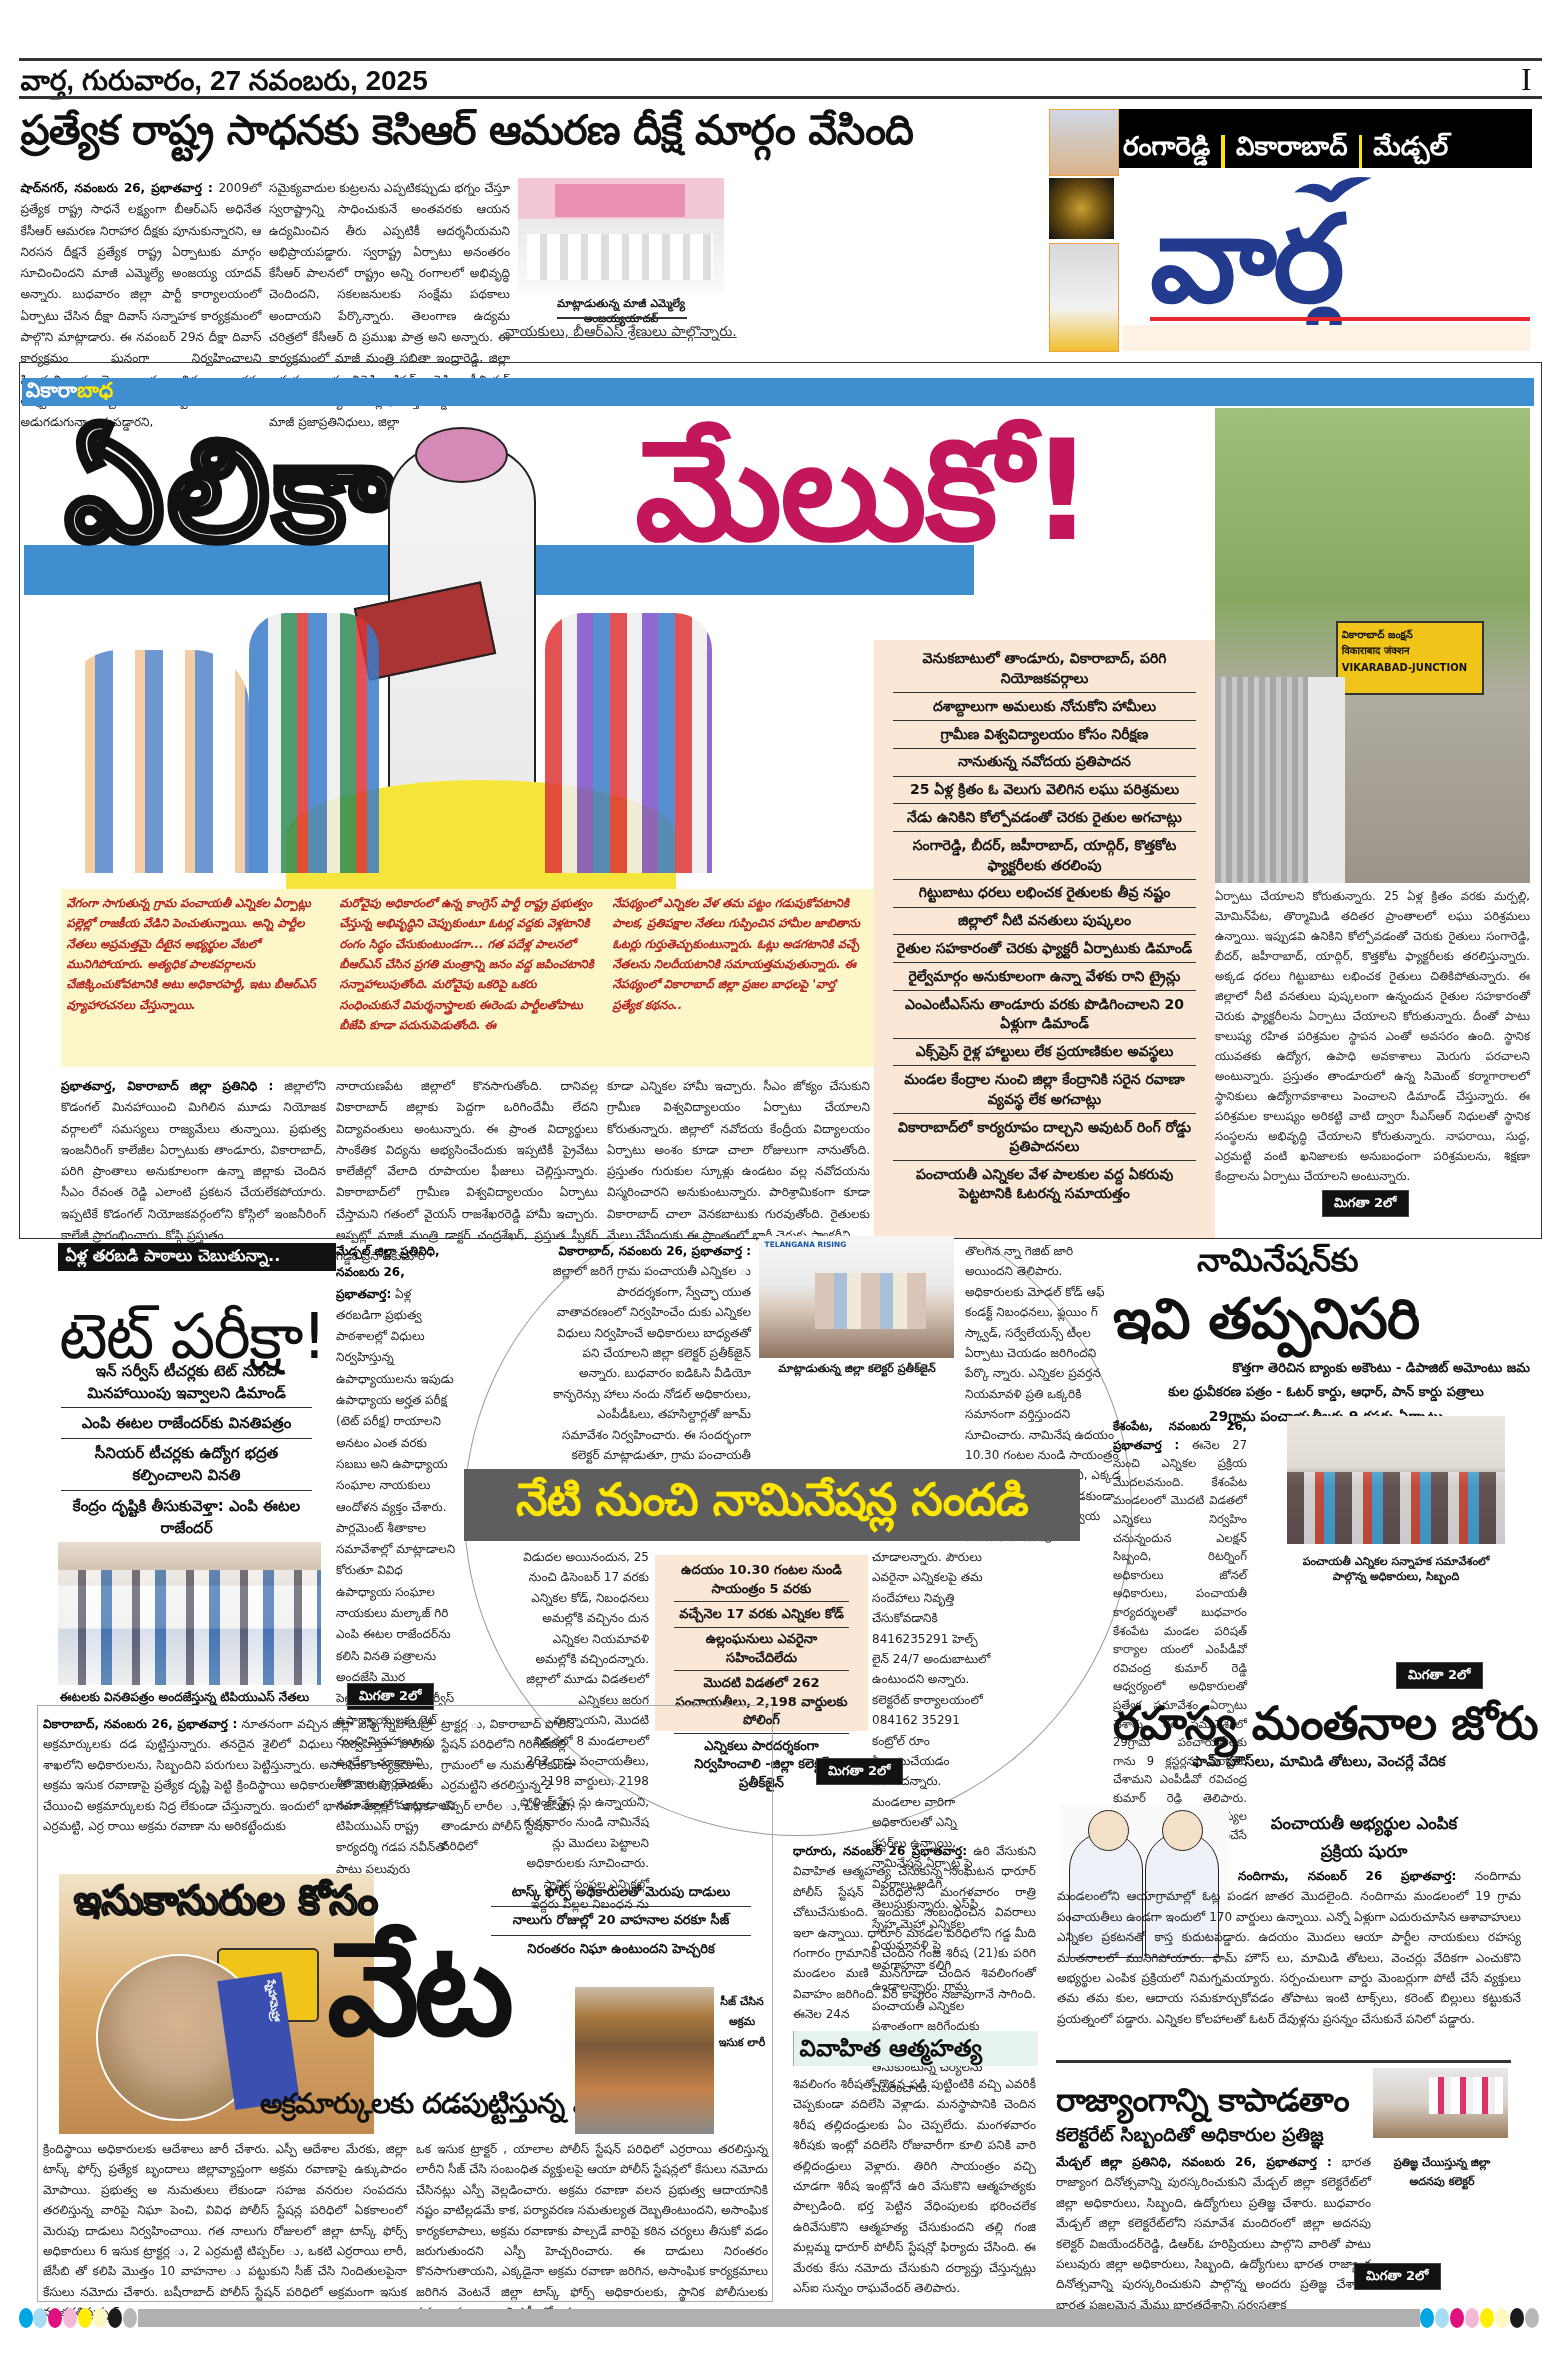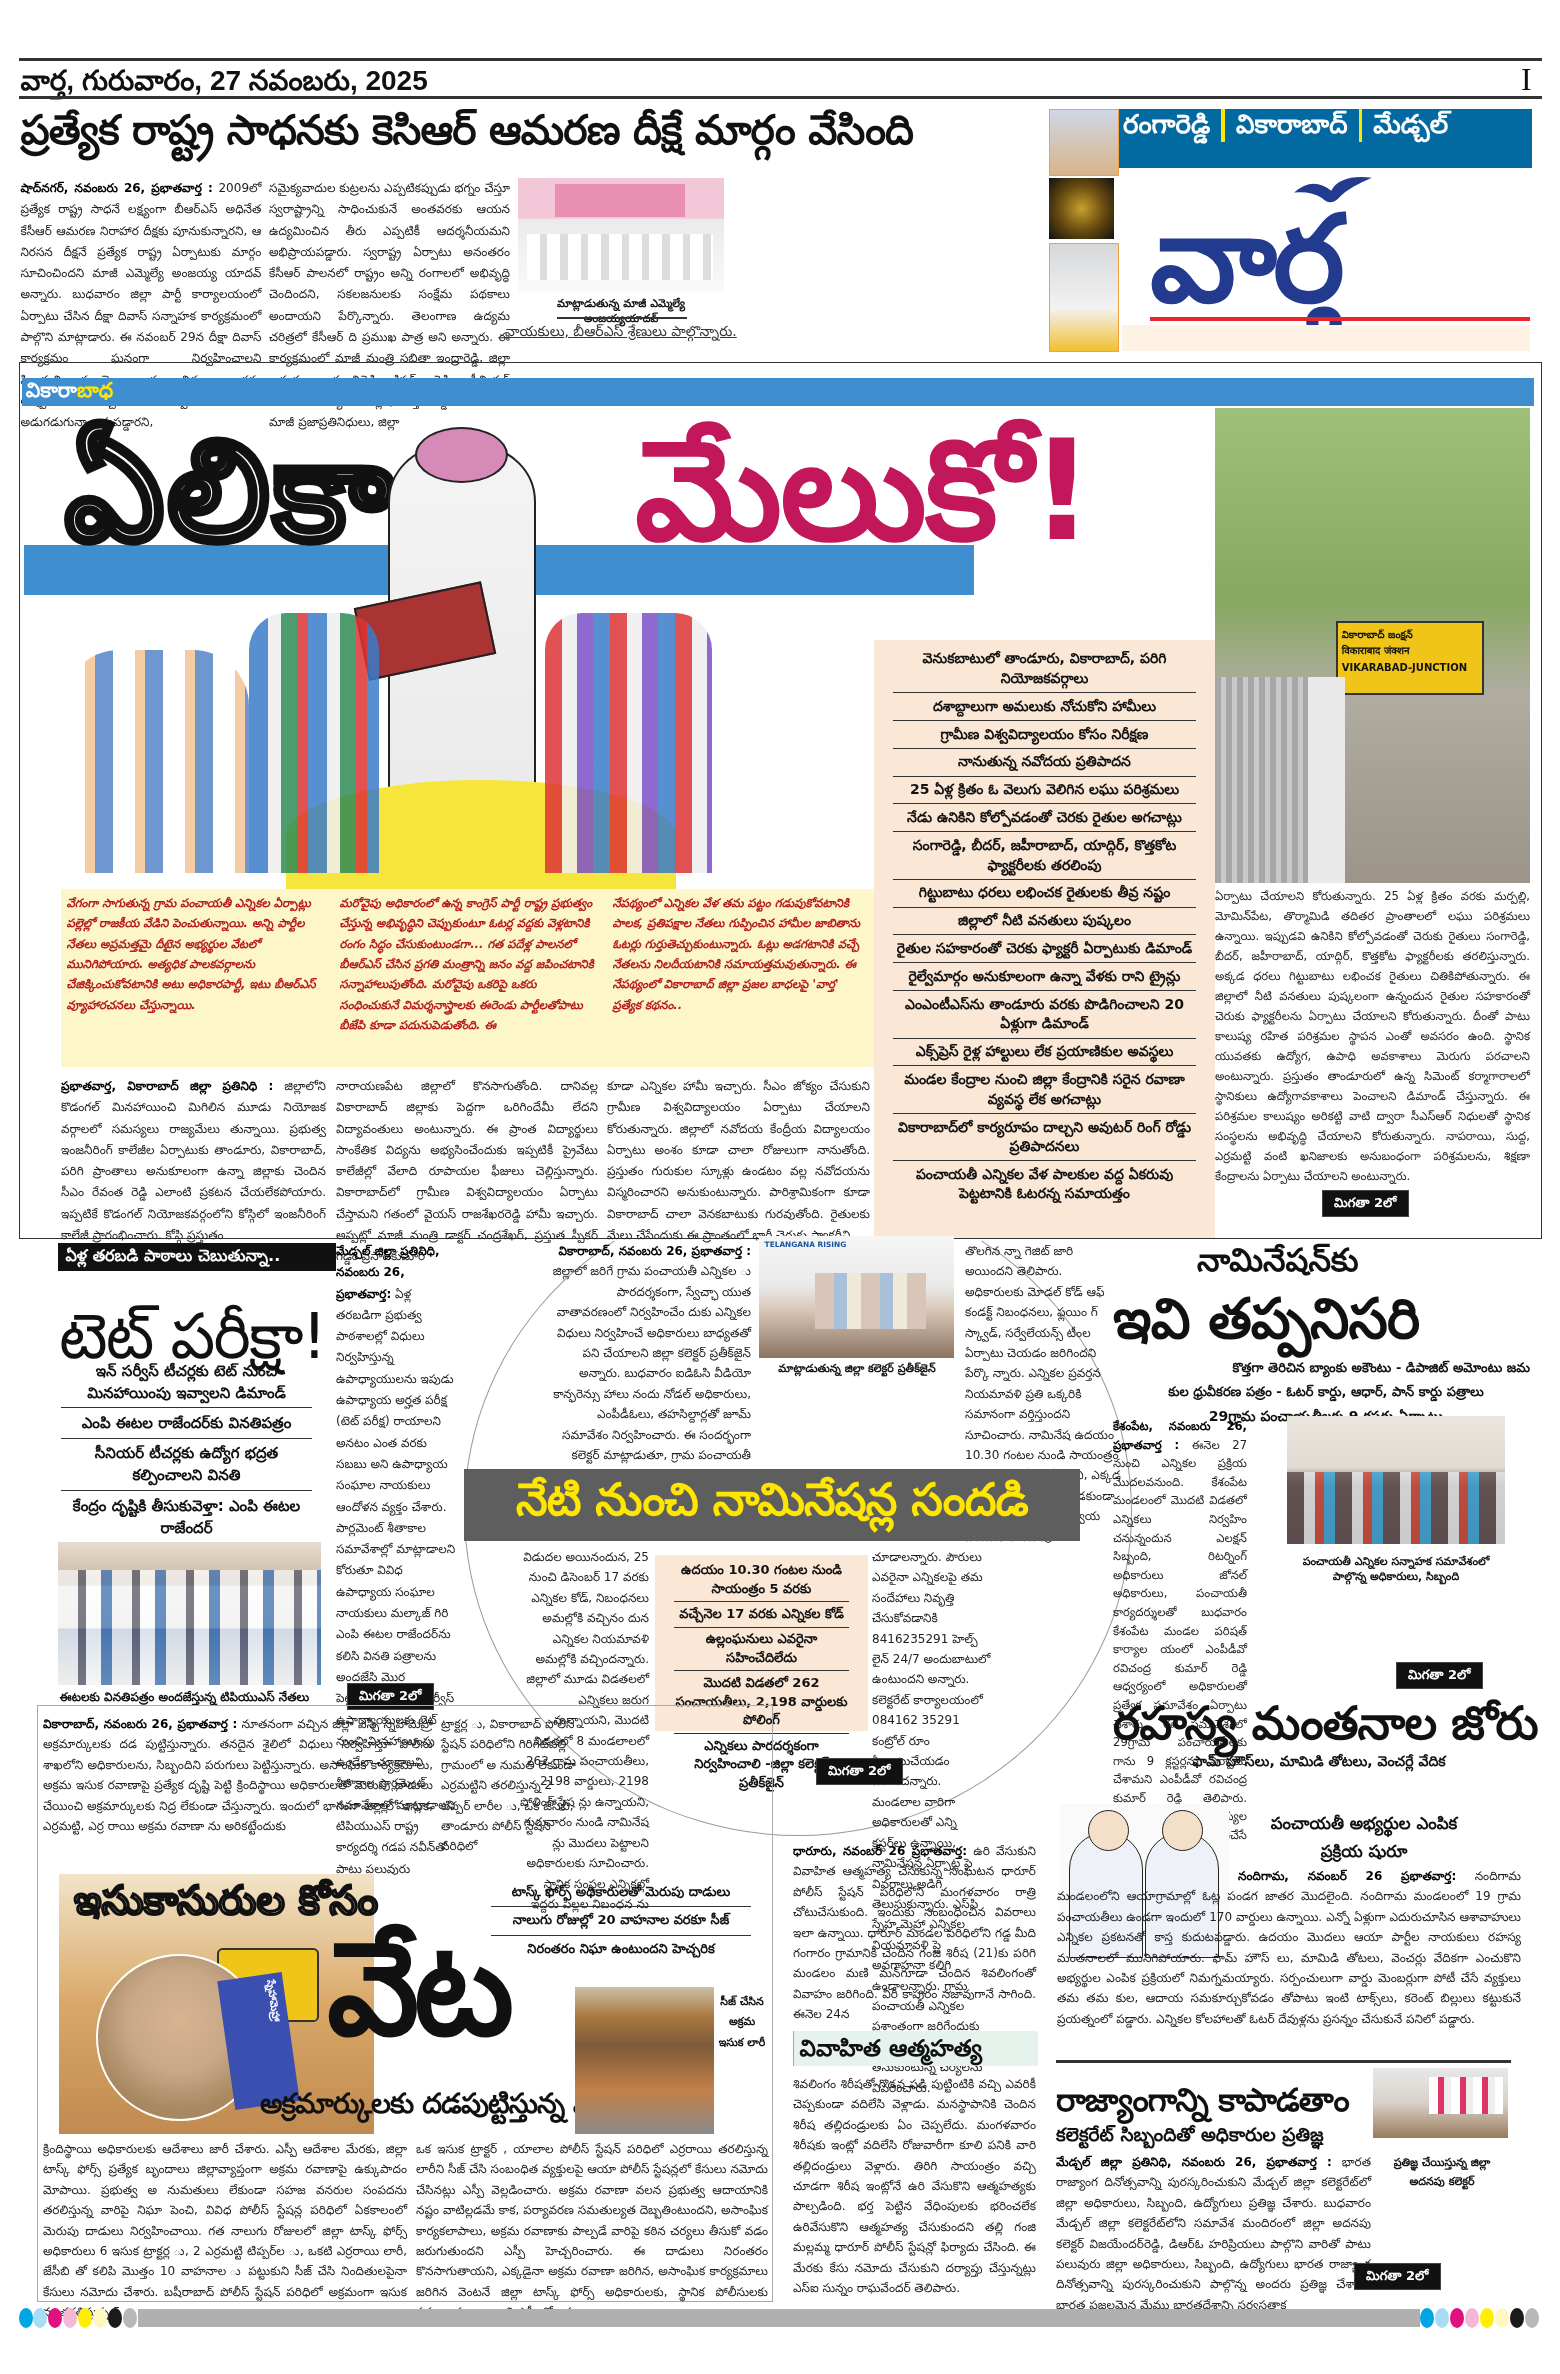--- a/index.html
+++ b/index.html
@@ -42,21 +42,21 @@
   <span>సమైక్యవాదుల కుట్రలను ఎప్పటికప్పుడు భగ్నం చేస్తూ స్వరాష్ట్రాన్ని సాధించుకునే అంతవరకు ఆయన ఉద్యమించిన తీరు ఎప్పటికీ ఆదర్శనీయమని అభిప్రాయపడ్డారు. స్వరాష్ట్ర ఏర్పాటు అనంతరం కేసీఆర్ పాలనలో రాష్ట్రం అన్ని రంగాలలో అభివృద్ధి చెందిందని, సకలజనులకు సంక్షేమ పథకాలు అందాయని పేర్కొన్నారు. తెలంగాణ ఉద్యమ చరిత్రలో కేసీఆర్ ది ప్రముఖ పాత్ర అని అన్నారు. ఈ కార్యక్రమంలో మాజీ మంత్రి సబితా ఇంద్రారెడ్డి, జిల్లా అధ్యక్షులు మంచిరెడ్డి కిషన్ రెడ్డి, సీనియర్ నాయకులు క్యామ మల్లేష్, కార్తిక్ రెడ్డి తదితరులు, మాజీ ప్రజాప్రతినిధులు, జిల్లా</span>
 </div>
 <div class="photo" style="left:518px;top:178px;width:206px;height:115px;background:linear-gradient(180deg,#f2c8d8 0%,#f2c8d8 35%,#eaeaea 36%,#fafafa 100%);">
   <div style="position:absolute;left:37px;top:5.6px;width:130px;height:33px;background:#e88fb2;"></div>
   <div style="position:absolute;left:9.3px;top:56px;width:186px;height:46px;background:repeating-linear-gradient(90deg,#fff 0 13px,#ddd 13px 20.4px);"></div>
 </div>
 <div class="abs caption" style="left:518px;top:297px;width:206px;font-size:11px;">మాట్లాడుతున్న మాజీ ఎమ్మెల్యే అంజయ్యయాదవ్</div>
 <div class="rule" style="left:557px;top:317px;width:130px;height:1.9px;"></div>
 <div class="abs" style="left:505px;top:323px;font-size:14px;color:#333;text-decoration:underline;">నాయకులు, బీఆర్ఎస్ శ్రేణులు పాల్గొన్నారు.</div>
 
-<div class="abs" style="left:1049px;top:109px;width:483px;height:59px;background:#0369a1;display:flex;align-items:flex-start;padding-left:74px;gap:11px;">
+<div class="abs" style="left:1049px;top:109px;width:483px;height:59px;background:#000000;display:flex;align-items:flex-end;padding-left:74px;gap:11px;">
   <span style="color:#fff;font-size:26px;font-weight:bold;">రంగారెడ్డి</span>
   <span style="width:3.7px;height:33px;background:#ffe600;"></span>
   <span style="color:#fff;font-size:26px;font-weight:bold;">వికారాబాద్</span>
   <span style="width:3.7px;height:33px;background:#ffe600;"></span>
   <span style="color:#fff;font-size:26px;font-weight:bold;">మేడ్చల్</span>
 </div>
 <div class="photo" style="left:1049px;top:109px;width:70px;height:67px;background:linear-gradient(180deg,#cfd7e6,#d9b48a);border:1.9px solid #f0a040;"></div>
 <div class="photo" style="left:1049px;top:178px;width:65px;height:61px;background:radial-gradient(circle at 50% 50%,#c8a030 0%,#6a4d10 50%,#111 100%);"></div>
 <div class="photo" style="left:1049px;top:243px;width:70px;height:109px;background:linear-gradient(180deg,#d6d8da 0%,#f2f2f2 60%,#f0c030 100%);border:1.9px solid #f0a040;"></div>
 <div class="abs" style="left:1294px;top:174px;width:78px;height:37px;">

